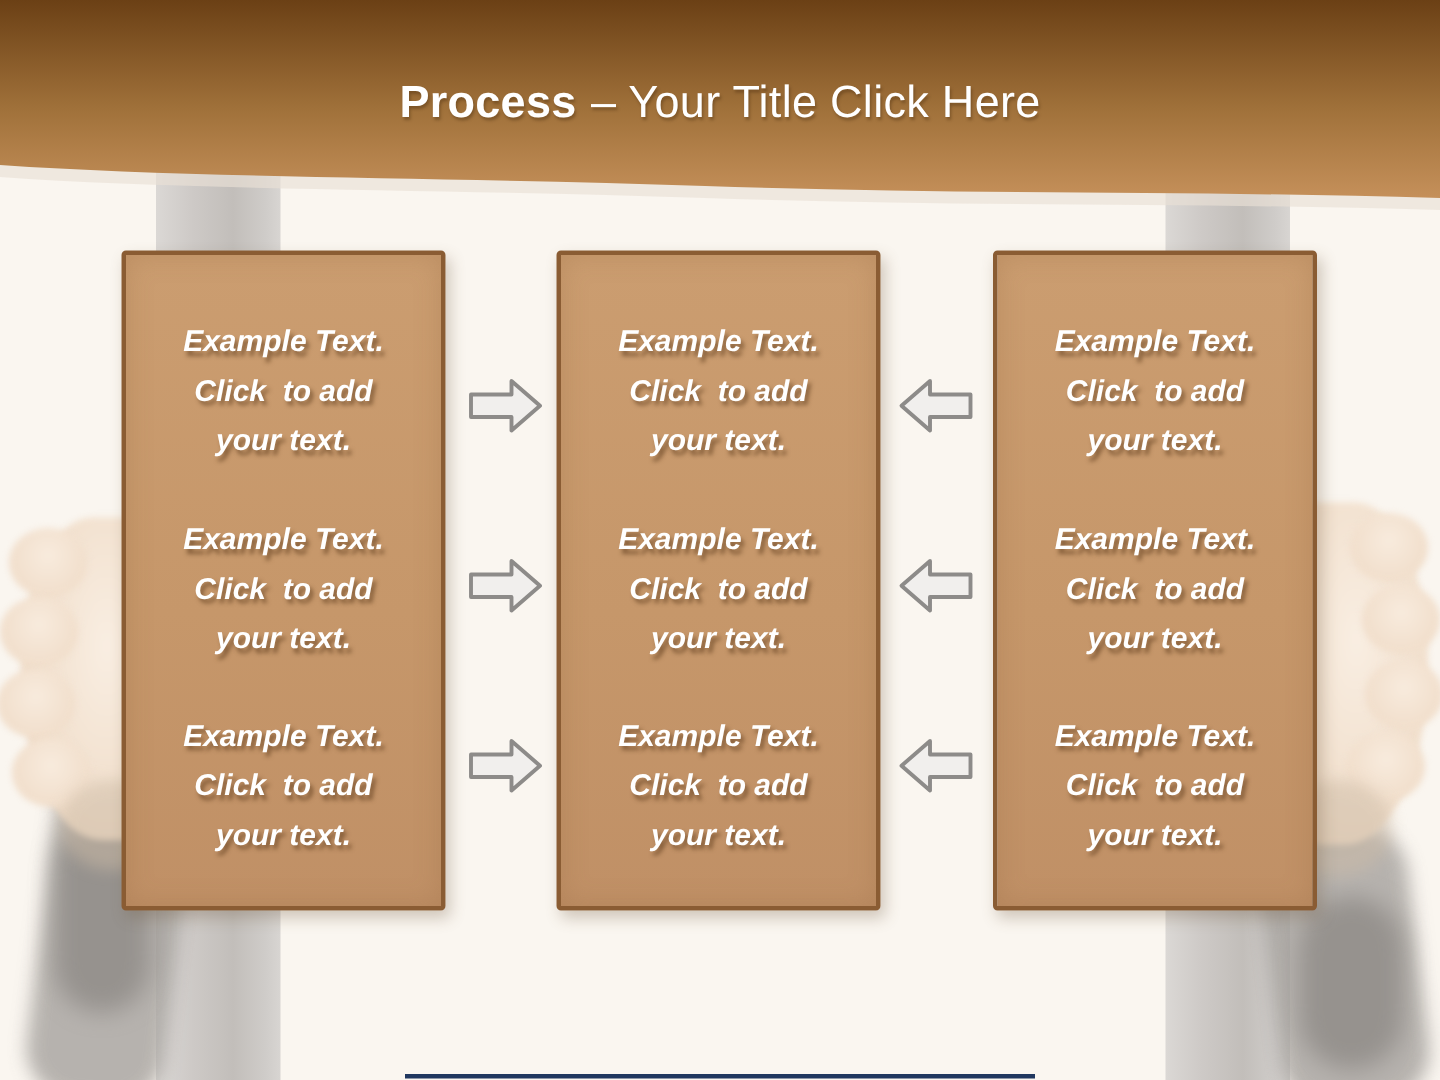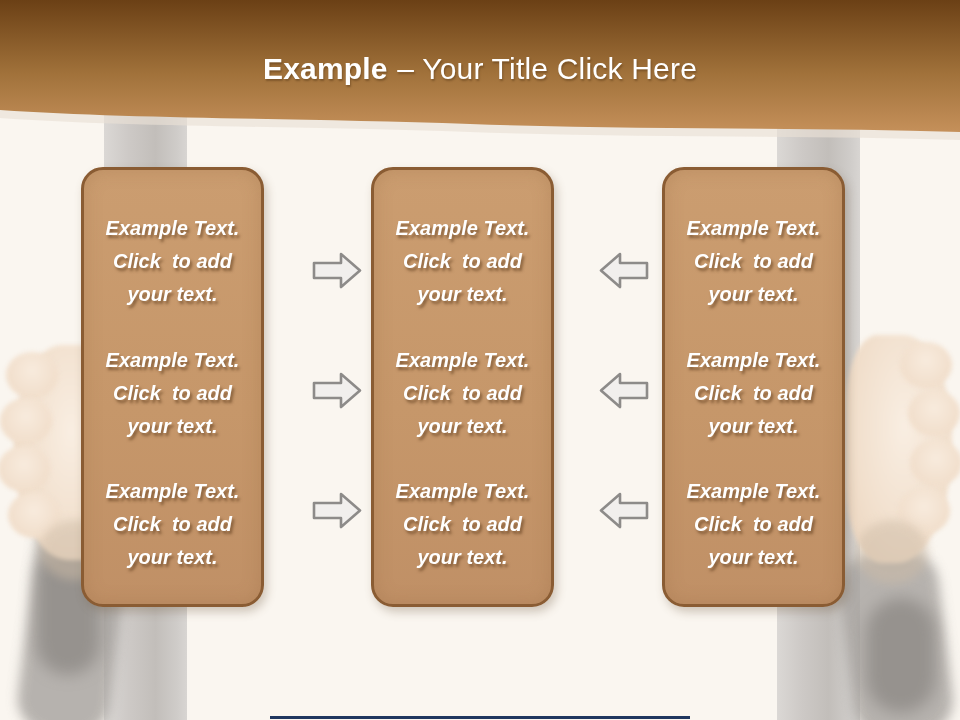--- a/index.html
+++ b/index.html
@@ -49,22 +49,22 @@
   .slide-title{
     position:absolute;top:52px;left:0;width:100%;z-index:6;
     text-align:center;color:#fff;font-size:30px;letter-spacing:.2px;
     text-shadow:1px 2px 2px rgba(60,35,10,.35);
   }
   .slide-title .t-bold{font-weight:bold;}
   .slide-title .t-rest{font-weight:normal;margin-left:.32em;}
 
   
   .panel{
-    position:absolute;top:167px;height:440px;width:183px;z-index:5;
-    box-sizing:border-box;border:3px solid #8a5c33;border-radius:22px;
+    position:absolute;top:167px;height:440px;width:216px;z-index:5;
+    box-sizing:border-box;border:3px solid #8a5c33;border-radius:3px;
     background:linear-gradient(180deg,#cb9d70 0%,#c6976a 55%,#c09066 100%);
     box-shadow:3px 5px 10px rgba(110,85,60,.30), inset 0 0 18px rgba(140,95,55,.25);
     display:flex;flex-direction:column;justify-content:space-between;
     padding:42px 6px 30px;
   }
   .panel.p-left{left:81px;}
   .panel.p-center{left:371px;}
   .panel.p-right{left:662px;}
   .block{
     white-space:pre-wrap;text-align:center;color:#fff;
@@ -113,21 +113,21 @@
       <stop offset="0" stop-color="#6b4015"></stop>
       <stop offset="0.55" stop-color="#a0713a"></stop>
       <stop offset="1" stop-color="#c5905a"></stop>
     </linearGradient>
   </defs>
   <path fill="#e9e1d6" opacity="0.65" d="M0,0 H960 V140 C800,135 640,138 470,132 C295,126 125,127 0,118 Z"></path>
   <path fill="url(#hdrGrad)" d="M0,0 H960 V132 C800,127 640,130 470,124 C300,118 130,119 0,110 Z"></path>
 </svg>
 
 <div class="slide-title">
-  <span class="t-bold">Example</span><span class="t-rest">– Your Title Click Here</span>
+  <span class="t-bold">Process</span><span class="t-rest">– Your Title Click Here</span>
 </div>
 
 <div class="panel p-left">
   <div class="block">Example Text.
 Click  to add
 your text.</div>
   <div class="block">Example Text.
 Click  to add
 your text.</div>
   <div class="block">Example Text.

